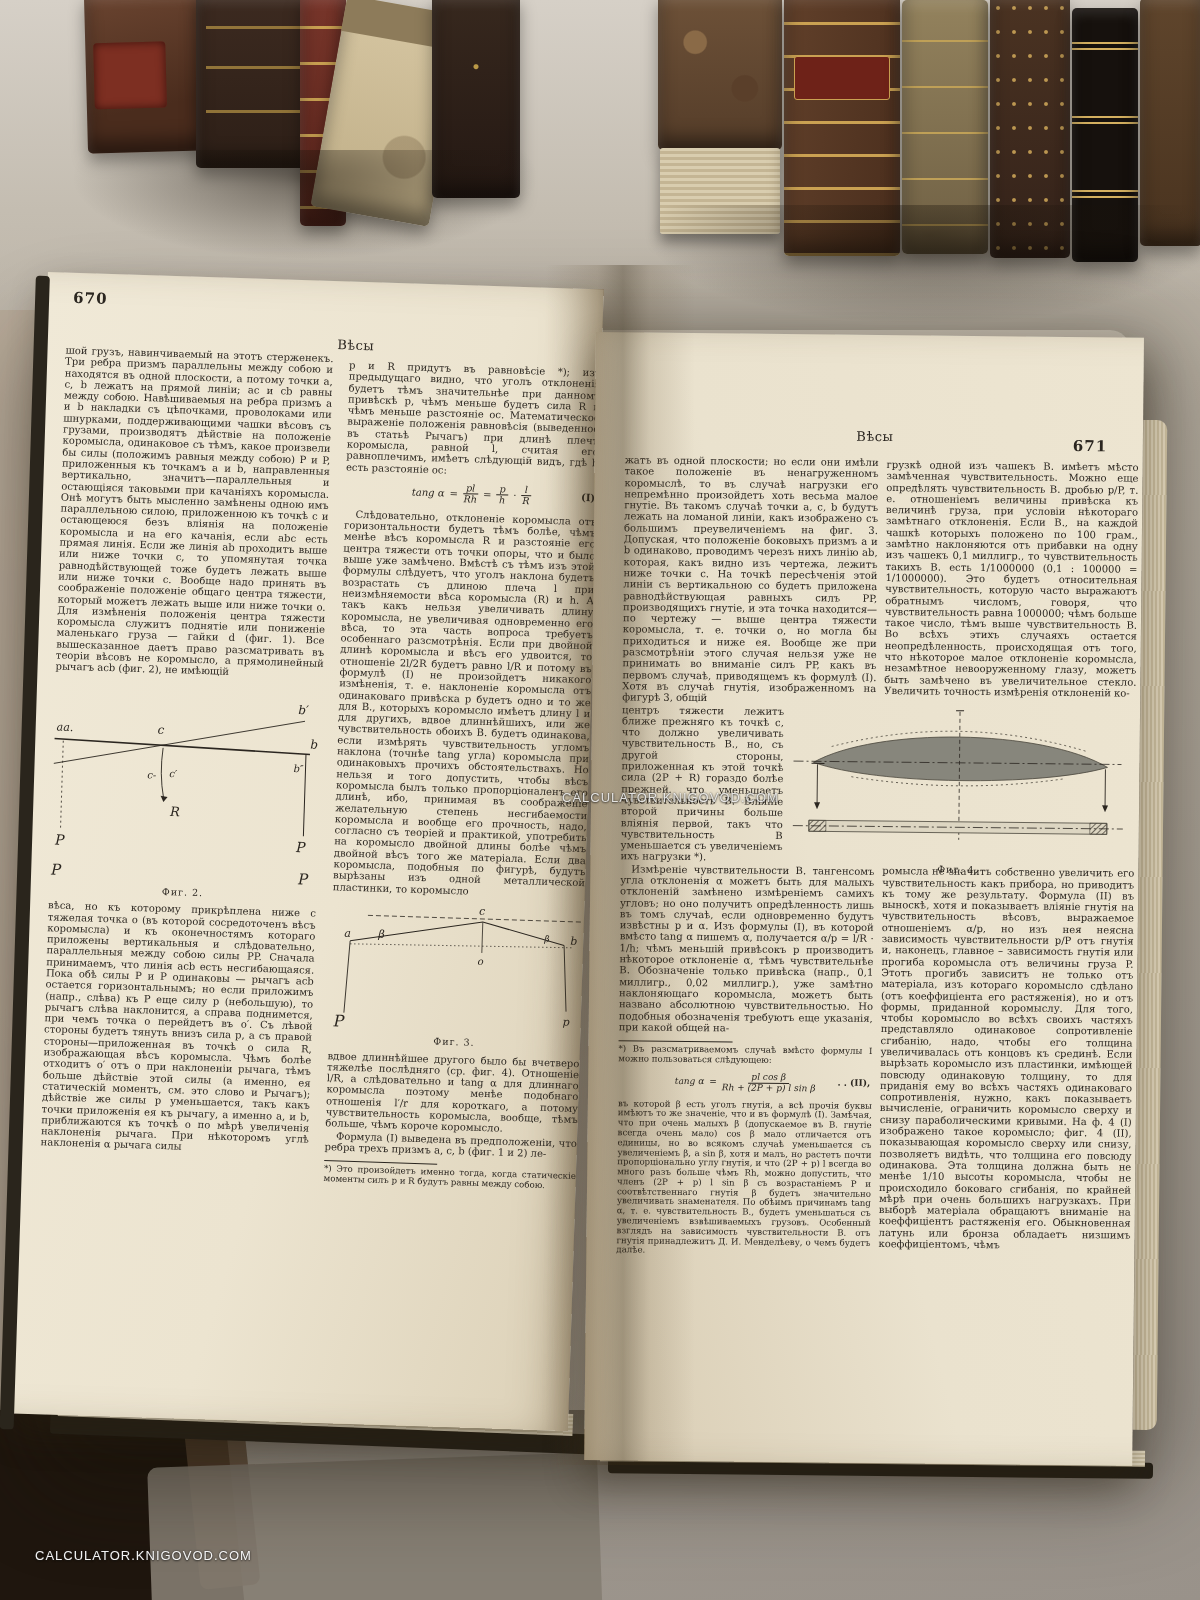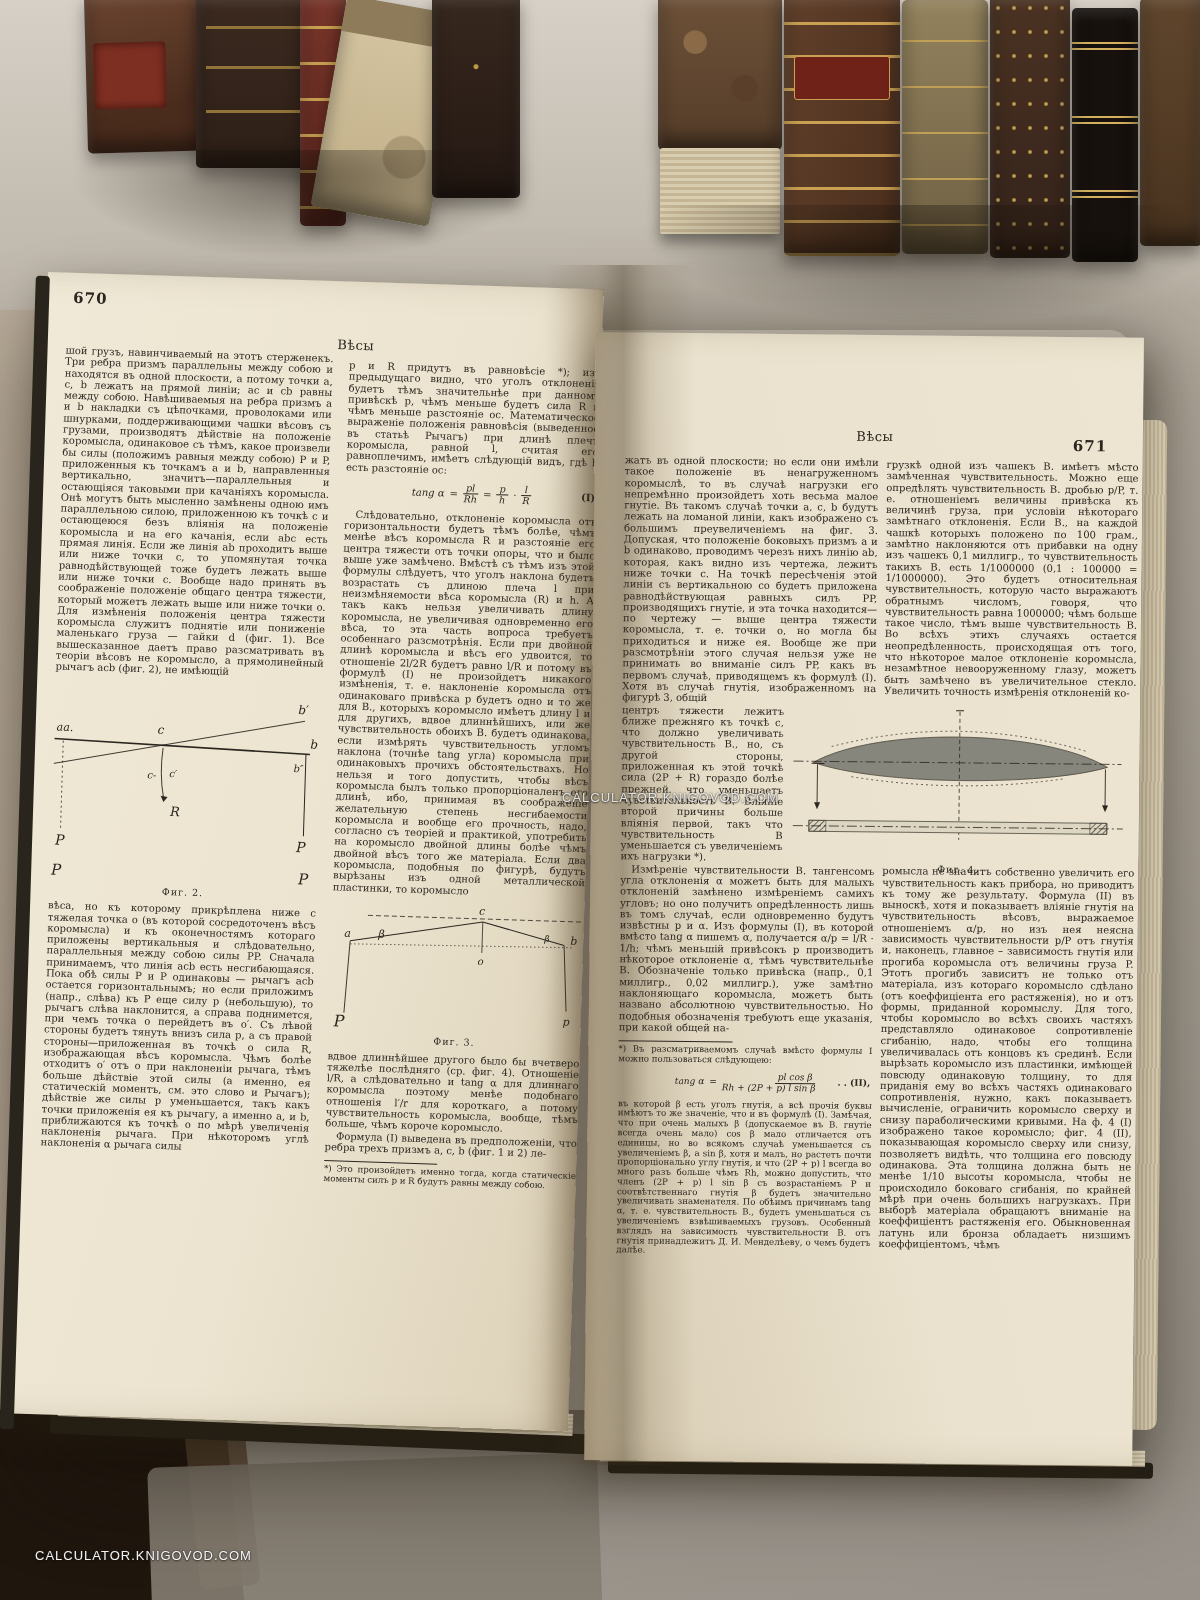--- a/index.html
+++ b/index.html
@@ -215,21 +215,21 @@
 
     <div class="col" style="left:30px;top:122px;width:254px;">
       <div class="para">жатъ въ одной плоскости; но если они имѣли такое положеніе въ ненагруженномъ коромыслѣ, то въ случаѣ нагрузки его непремѣнно произойдетъ хоть весьма малое гнутіе. Въ такомъ случаѣ точки a, c, b будутъ лежать на ломаной линіи, какъ изображено съ большимъ преувеличеніемъ на фиг. 3. Допуская, что положеніе боковыхъ призмъ a и b одинаково, проводимъ черезъ нихъ линію ab, которая, какъ видно изъ чертежа, лежитъ ниже точки c. На точкѣ пересѣченія этой линіи съ вертикальною co будетъ приложена равнодѣйствующая равныхъ силъ PP, производящихъ гнутіе, и эта точка находится—по чертежу — выше центра тяжести коромысла, т. е. точки o, но могла бы приходиться и ниже ея. Вообще же при разсмотрѣніи этого случая нельзя уже не принимать во вниманіе силъ PP, какъ въ первомъ случаѣ, приводящемъ къ формулѣ (I). Хотя въ случаѣ гнутія, изображенномъ на фигурѣ 3, общій</div>
       <div class="para narrow">центръ тяжести лежитъ ближе прежняго къ точкѣ c, что должно увеличивать чувствительность В., но, съ другой стороны, приложенная къ этой точкѣ сила (2P + R) гораздо болѣе прежней, что уменьшаетъ чувствительность В. Вліяніе второй причины больше вліянія первой, такъ что чувствительность В уменьшается съ увеличеніемъ ихъ нагрузки *).</div>
       <div class="para indent">Измѣреніе чувствительности В. тангенсомъ угла отклоненія α можетъ быть для малыхъ отклоненій замѣнено измѣреніемъ самихъ угловъ; но оно получитъ опредѣленность лишь въ томъ случаѣ, если одновременно будутъ извѣстны p и α. Изъ формулы (I), въ которой вмѣсто tang α пишемъ α, получается α/p = l/R · 1/h; чѣмъ меньшій привѣсокъ p производитъ нѣкоторое отклоненіе α, тѣмъ чувствительнѣе В. Обозначеніе только привѣска (напр., 0,1 миллигр., 0,02 миллигр.), уже замѣтно наклоняющаго коромысла, можетъ быть названо абсолютною чувствительностью. Но подобныя обозначенія требуютъ еще указанія, при какой общей на-</div>
       <div class="fnsep"></div>
       <div class="footnote">*) Въ разсматриваемомъ случаѣ вмѣсто формулы I можно пользоваться слѣдующею:</div>
       <div class="formula" style="font-size:9px;">
         <span>tang α</span>
         <span>=</span>
-        <span class="fr" style="font-size:9px;align-items:flex-end;">
+        <span class="fr" style="font-size:9px;">
           <span class="n">pl cos β</span>
           <span>Rh + (2P + p) l sin β</span>
         </span>
         <span class="tag">. . (II),</span>
       </div>
       <div class="footnote">въ которой β есть уголъ гнутія, а всѣ прочія буквы имѣютъ то же значеніе, что и въ формулѣ (I). Замѣчая, что при очень малыхъ β (допускаемое въ В. гнутіе всегда очень мало) cos β мало отличается отъ единицы, но во всякомъ случаѣ уменьшается съ увеличеніемъ β, а sin β, хотя и малъ, но растетъ почти пропорціонально углу гнутія, и что (2P + p) l всегда во много разъ больше чѣмъ Rh, можно допустить, что членъ (2P + p) l sin β съ возрастаніемъ P и соотвѣтственнаго гнутія β будетъ значительно увеличивать знаменателя. По обѣимъ причинамъ tang α, т. е. чувствительность В., будетъ уменьшаться съ увеличеніемъ взвѣшиваемыхъ грузовъ. Особенный взглядъ на зависимость чувствительности В. отъ гнутія принадлежитъ Д. И. Менделѣеву, о чемъ будетъ далѣе.</div>
     </div>
 
     <div class="col" style="left:292px;top:124px;width:252px;">
       <div class="para">грузкѣ одной изъ чашекъ В. имѣетъ мѣсто замѣченная чувствительность. Можно еще опредѣлять чувствительность В. дробью p/P, т. е. отношеніемъ величины привѣска къ величинѣ груза, при условіи нѣкотораго замѣтнаго отклоненія. Если В., на каждой чашкѣ которыхъ положено по 100 грам., замѣтно наклоняются отъ прибавки на одну изъ чашекъ 0,1 миллигр., то чувствительность такихъ В. есть 1/1000000 (0,1 : 100000 = 1/1000000). Это будетъ относительная чувствительность, которую часто выражаютъ обратнымъ числомъ, говоря, что чувствительность равна 1000000; чѣмъ больше такое число, тѣмъ выше чувствительность В. Во всѣхъ этихъ случаяхъ остается неопредѣленность, происходящая отъ того, что нѣкоторое малое отклоненіе коромысла, незамѣтное невооруженному глазу, можетъ быть замѣчено въ увеличительное стекло. Увеличить точность измѣренія отклоненій ко-</div>

